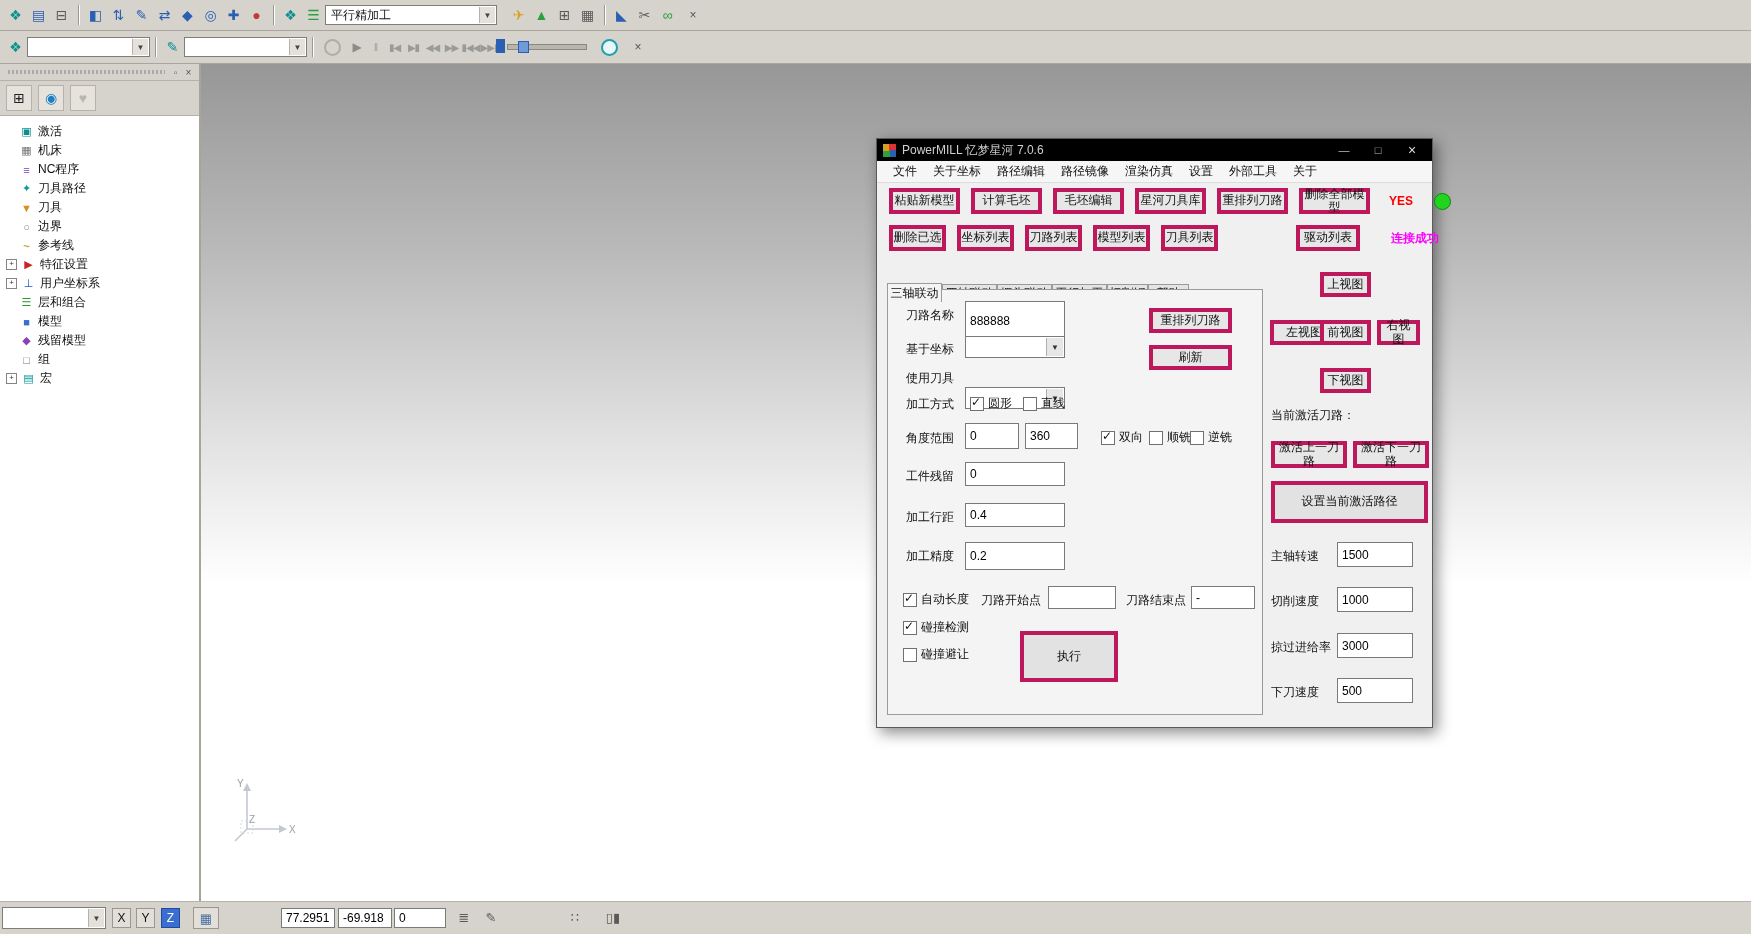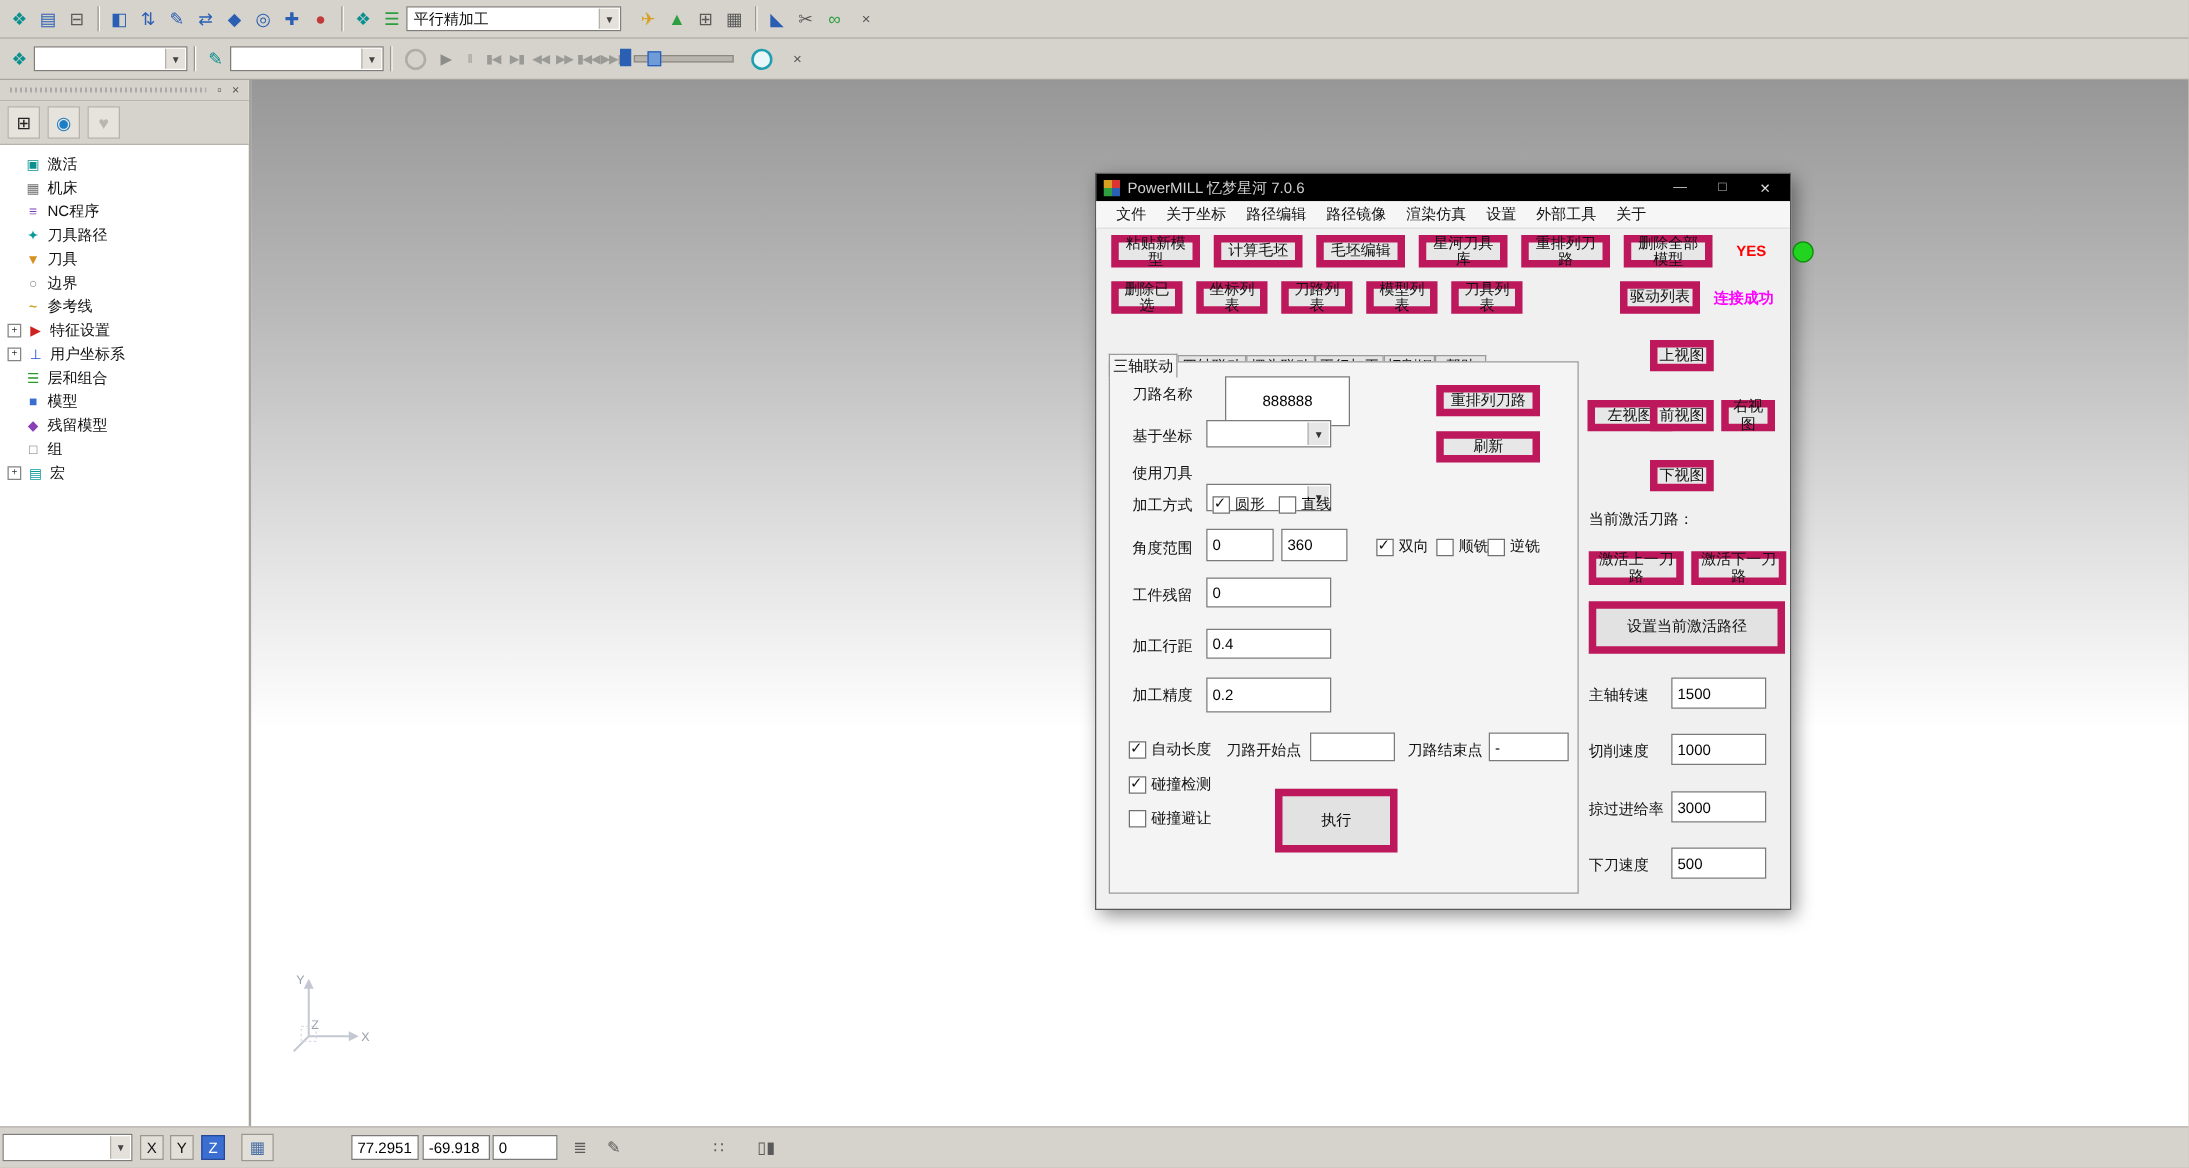--- a/index.html
+++ b/index.html
@@ -56,30 +56,30 @@
   #dialog{position:absolute;left:876px;top:138px;width:557px;height:590px;background:#f0f0f0;
           border:1px solid #5a5a5a;box-shadow:4px 5px 14px rgba(0,0,0,.45);box-sizing:border-box;}
   .dtitle{position:absolute;left:0;top:0;right:0;height:22px;background:#000000;display:flex;
           align-items:center;padding:0 6px;gap:6px;color:#cfcfcf;}
   .appicon{width:13px;height:13px;background:conic-gradient(#d33 0 25%,#2b5fb4 0 50%,#2e9f3e 0 75%,#d7a021 0);flex:none;}
   .dctl{width:28px;height:20px;display:flex;align-items:center;justify-content:center;color:#bdbdbd;font-size:11px;}
   .dctl.close{font-size:14px;color:#ddd;}
   .dmenu{position:absolute;left:0;top:22px;right:0;height:21px;background:#f6f6f6;border-bottom:1px solid #ddd;
          display:flex;align-items:center;gap:0;padding-left:8px;}
   .dmenu span{padding:0 8px;}
-  .btn{background:#e7e7e7;border:6px solid #be185d;display:flex;align-items:center;justify-content:center;
+  .btn{background:#e7e7e7;border:4px solid #be185d;display:flex;align-items:center;justify-content:center;
        box-sizing:border-box;text-align:center;line-height:1.1;cursor:default;}
   .row1,.row2{position:absolute;left:12px;display:flex;align-items:center;}
   .row1{top:49px;gap:11px;}
   .row2{top:86px;gap:11px;}
   .row1 .btn{width:71px;height:26px;}
   .row2 .btn{width:57px;height:26px;}
   .yes{color:#ff0000;font-weight:bold;margin-left:8px;}
   .gdot{width:15px;height:15px;border-radius:50%;background:#22d41f;border:1px solid #0c8a0a;margin-left:10px;flex:none;}
-  .connected{color:#ff00ff;font-weight:bold;margin-left:0;white-space:nowrap;}
+  .connected{color:#ff00ff;font-weight:bold;margin-left:20px;white-space:nowrap;}
   .tabs{position:absolute;left:10px;top:132px;display:flex;align-items:flex-end;}
   .tab{height:18px;border:1px solid #9a9a9a;border-bottom:none;background:#e4e4e4;display:flex;
        align-items:center;justify-content:center;box-sizing:border-box;margin-top:12px;}
   .tab.w{width:55px;}.tab.n{width:41px;}
   .tab.active{background:#f4f4f4;height:19px;position:relative;z-index:3;}
   .tpanel{position:absolute;left:10px;top:150px;width:376px;height:426px;border:1px solid #9a9a9a;
           background:#f4f4f4;box-sizing:border-box;z-index:2;}
   .abs{position:absolute;}
   .tb{background:#fff;border:1px solid #7a7a7a;box-sizing:border-box;font-family:inherit;font-size:12px;
       padding:1px 4px;}
@@ -308,21 +308,21 @@
       <div class="tab w">四轴联动</div>
       <div class="tab w">摆头联动</div>
       <div class="tab w">平行加工</div>
       <div class="tab n">切割锯</div>
       <div class="tab n">帮助</div>
     </div>
 
     <div class="tpanel">
 
       <span class="abs lbl" style="left:18px;top:17px">刀路名称</span>
-      <input class="abs tb" style="left: 92px; top: 11px; width: 100px; height: 40px; text-align: center;" value="888888">
+      <input class="abs tb" style="left: 77px; top: 11px; width: 100px; height: 40px;" value="888888">
 
       <span class="abs lbl" style="left:18px;top:51px">基于坐标</span>
       <div class="abs cmb" style="left:77px;top:46px;width:100px;height:22px">
           <span class="arr">▼</span>
         </div>
 
       <span class="abs lbl" style="left:18px;top:80px">使用刀具</span>
       <div class="abs cmb" style="left:77px;top:75px;width:100px;height:22px">
           <span class="arr">▼</span>
         </div>

